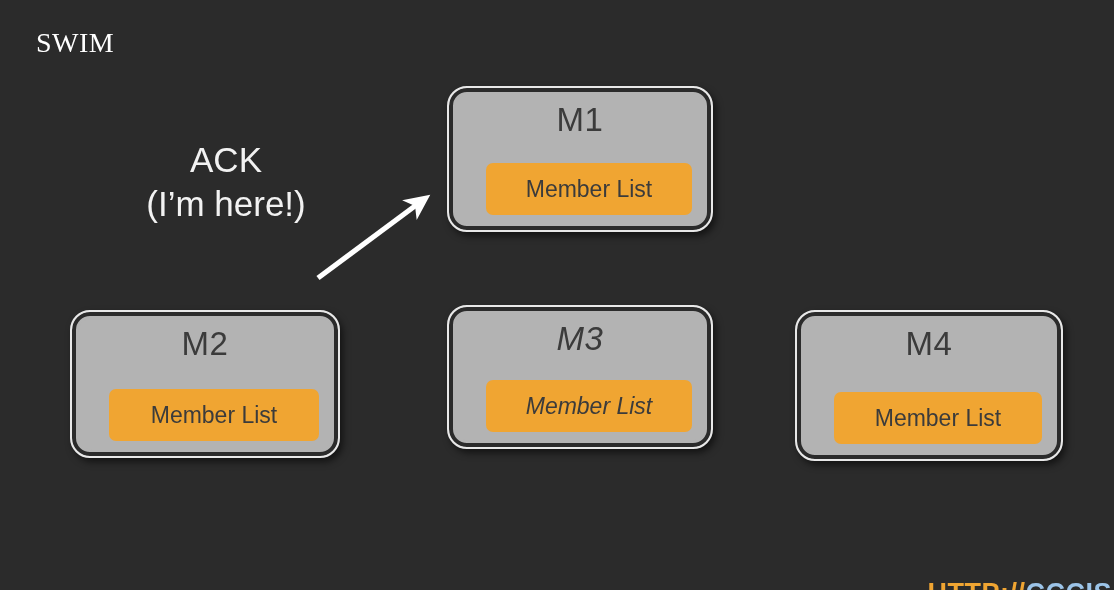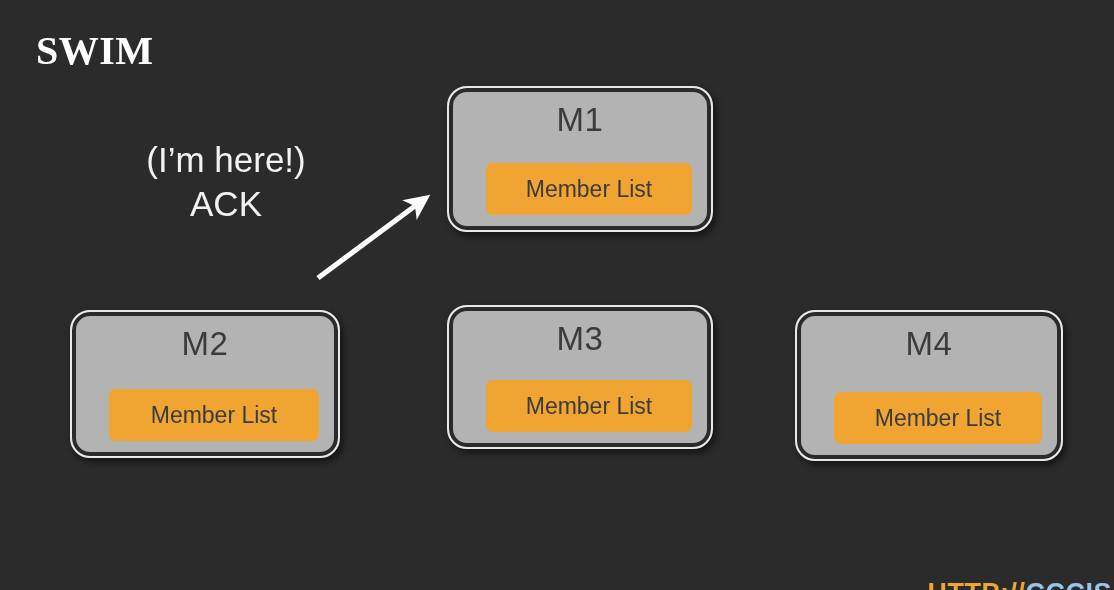--- a/index.html
+++ b/index.html
@@ -16,22 +16,22 @@
     font-family: "Liberation Sans", sans-serif;
     -webkit-font-smoothing: antialiased;
   }
 
   
   .slide-title {
     position: absolute;
     left: 36px;
     top: 27px;
     font-family: "Liberation Serif", serif;
-    font-weight: bold;
-    font-size: 40px;
+    font-weight: normal;
+    font-size: 28px;
     letter-spacing: 0.5px;
     color: #ffffff;
     white-space: nowrap;
   }
 
   
   .ack-block {
     position: absolute;
     left: 110px;
     top: 138px;
@@ -98,21 +98,21 @@
     justify-content: center;
     color: #3b3b3b;
     font-size: 23px;
     white-space: nowrap;
     margin-left: 18px;
   }
 
   
   #node-m1 { left: 447px; top: 86px;  width: 266px; height: 146px; }
   #node-m2 { left: 70px;  top: 310px; width: 270px; height: 148px; }
-  #node-m3 { left: 447px; top: 305px; width: 266px; height: 144px; }
+  #node-m3 { left: 447px; top: 305px; width: 266px; height: 144px; font-style: italic; }
   #node-m4 { left: 795px; top: 310px; width: 268px; height: 151px; }
 
   
   .caption {
     position: absolute;
     left: 0;
     right: 0;
     top: 521px;
     text-align: center;
     color: #f5f5f5;
@@ -136,22 +136,22 @@
   .wm-b { color: #9cc4e8; }
 </style>
 </head>
 <body>
 
 <div id="slide">
 
   <div class="slide-title">SWIM</div>
 
   <div class="ack-block">
+    <span class="ack-line">ACK</span>
     <span class="ack-line">(I’m here!)</span>
-    <span class="ack-line">ACK</span>
   </div>
 
   <svg class="ack-arrow" viewBox="0 0 130 105">
     <defs>
       <marker id="ah" markerWidth="5.2" markerHeight="5.2" refX="2.3" refY="2.6" orient="auto">
         <path d="M0,0.25 L5,2.6 L0,4.95 L1.35,2.6 Z" fill="#ffffff"></path>
       </marker>
     </defs>
     <line x1="13" y1="93" x2="114" y2="18" stroke="#ffffff" stroke-width="5.2" stroke-linecap="butt" marker-end="url(#ah)"></line>
   </svg>

